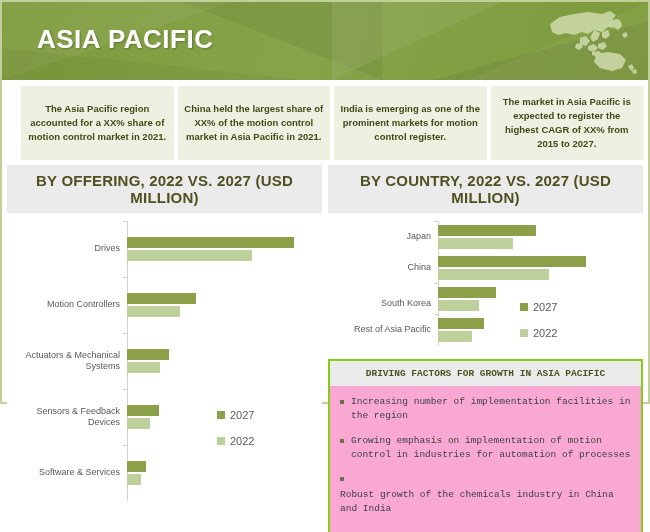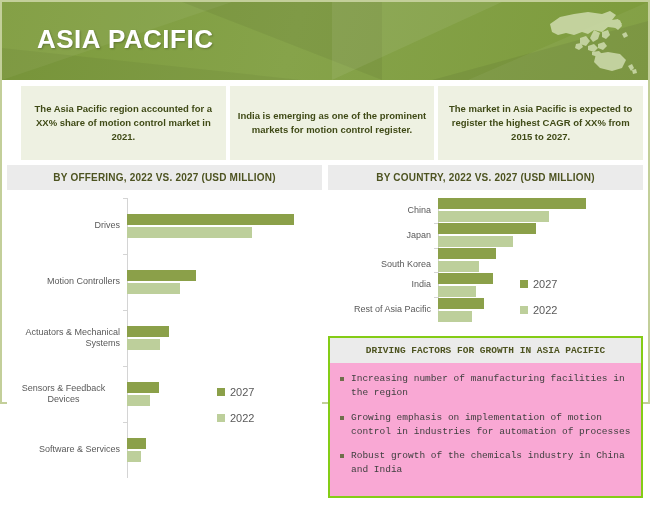--- a/index.html
+++ b/index.html
@@ -31,21 +31,21 @@
   
   .callouts{display:flex;gap:4px;padding:6px 5px 5px 19px;}
   .callout{flex:1;background:#eef1e2;box-sizing:border-box;padding:9px 6px;
            text-align:center;color:#3f4a16;font-size:9.5px;font-weight:bold;
            line-height:1.45;display:flex;align-items:center;justify-content:center;
            min-height:74px;}
 
   
   .cols{display:flex;padding:0 5px;gap:6px;}
   .col{flex:1;display:flex;flex-direction:column;}
-  .sec-head{background:#ebebeb;color:#4d5320;font-size:10px;font-weight:bold;
+  .sec-head{background:#ebebeb;color:#4d5320;font-size:15px;font-weight:bold;
             text-align:center;padding:7px 14px;letter-spacing:.2px;}
 
   
   .chart{position:relative;background:#fff;}
   .chart.left{height:296px;}
   .chart.right{height:140px;}
   .axis{position:absolute;top:8px;bottom:8px;width:1px;background:#d4d4d4;}
   .rows{position:absolute;left:0;right:0;top:8px;bottom:8px;display:flex;
         flex-direction:column;}
   .row{flex:1;display:flex;align-items:center;position:relative;}
@@ -63,21 +63,21 @@
   .lg-sw.y2027{background:#8ba049;}
   .lg-sw.y2022{background:#bdcf9b;}
   .lg-tx{font-size:11px;color:#595959;}
 
   
   .df{margin-top:6px;border:2px solid #84cc16;background:#f9a8d4;font-family:Liberation Mono, monospace;}
   .df-head{background:#ebebeb;color:#4d5320;font-size:9.5px;font-weight:bold;
            text-align:center;padding:7px 4px;}
   .df-list{padding:9px 10px 8px 10px;}
   .df-item{display:flex;gap:7px;margin-bottom:10px;}
-  .df-item:last-child{margin-bottom:10px;}
+  .df-item:last-child{margin-bottom:10px;flex-direction:column;}
   .df-bullet{width:4px;height:4px;background:#6f6f4b;flex:none;margin-top:5px;}
   .df-text{font-size:9.5px;color:#404040;line-height:1.5;}
 </style>
 </head>
 <body>
 
 <div class="page">
 
   <div class="banner">
     <div class="facet f1"></div>
@@ -101,20 +101,21 @@
         <path d="M60 46 L72 44 L84 46 L90 52 L86 60 L76 63 L64 60 L58 54 Z"></path>
         <path d="M92 58 L96 56 L98 60 L95 63 Z"></path>
         <path d="M96 62 L100 61 L101 65 L97 66 Z"></path>
         <path d="M86 26 L90 24 L92 28 L88 30 Z"></path>
       </g>
     </svg>
   </div>
 
   <div class="callouts">
     <div class="callout">The Asia Pacific region accounted for a XX% share of motion control market in 2021.</div>
+    <div class="callout">China held the largest share of XX% of the motion control market in Asia Pacific in 2021.</div>
     <div class="callout">India is emerging as one of the prominent markets for motion control register.</div>
     <div class="callout">The market in Asia Pacific is expected to register the highest CAGR of XX% from 2015 to 2027.</div>
   </div>
 
   <div class="cols">
 
     <div class="col">
       <div class="sec-head">BY OFFERING, 2022 VS. 2027 (USD MILLION)</div>
       <div class="chart left" id="chart-left">
           <div class="axis" style="left: 120px;"></div>
@@ -137,21 +138,21 @@
             </div>
             <div class="row">
               <div class="cat" style="width: 120px;">Actuators &amp; Mechanical Systems</div>
               <div class="bars">
                 <div class="bar y2027" style="width: 42.24px;"></div>
                 <div class="bar y2022" style="width: 33.44px;"></div>
               </div>
               <div class="tick" style="left: 116px; top: 0px;"></div>
             </div>
             <div class="row">
-              <div class="cat" style="width: 120px; text-align: center;">Sensors &amp; Feedback Devices</div>
+              <div class="cat" style="width: 120px;">Sensors &amp; Feedback Devices</div>
               <div class="bars">
                 <div class="bar y2027" style="width: 31.68px;"></div>
                 <div class="bar y2022" style="width: 22.88px;"></div>
               </div>
               <div class="tick" style="left: 116px; top: 0px;"></div>
             </div>
             <div class="row">
               <div class="cat" style="width: 120px;">Software &amp; Services</div>
               <div class="bars">
                 <div class="bar y2027" style="width: 19.36px;"></div>
@@ -172,47 +173,39 @@
           </div>
         </div>
     </div>
 
     <div class="col">
       <div class="sec-head">BY COUNTRY, 2022 VS. 2027 (USD MILLION)</div>
       <div class="chart right" id="chart-right">
           <div class="axis" style="left: 110px;"></div>
           <div class="rows">
             <div class="row">
+              <div class="cat" style="width: 110px;">Japan</div>
+              <div class="bars">
+                <div class="bar y2027" style="width: 97.68px;"></div>
+                <div class="bar y2022" style="width: 75.48px;"></div>
+              </div>
+              <div class="tick" style="left: 106px; top: 0px;"></div>
+            </div>
+            <div class="row">
               <div class="cat" style="width: 110px;">China</div>
               <div class="bars">
                 <div class="bar y2027" style="width: 148px;"></div>
                 <div class="bar y2022" style="width: 111px;"></div>
               </div>
             </div>
             <div class="row">
-              <div class="cat" style="width: 110px;">Japan</div>
-              <div class="bars">
-                <div class="bar y2027" style="width: 97.68px;"></div>
-                <div class="bar y2022" style="width: 75.48px;"></div>
-              </div>
-              <div class="tick" style="left: 106px; top: 0px;"></div>
-            </div>
-            <div class="row">
               <div class="cat" style="width: 110px; margin-top: 10px;">South Korea</div>
               <div class="bars">
                 <div class="bar y2027" style="width: 57.72px;"></div>
                 <div class="bar y2022" style="width: 41.44px;"></div>
-              </div>
-              <div class="tick" style="left: 106px; top: 0px;"></div>
-            </div>
-            <div class="row">
-              <div class="cat" style="width: 110px;">India</div>
-              <div class="bars">
-                <div class="bar y2027" style="width: 54.76px;"></div>
-                <div class="bar y2022" style="width: 38.48px;"></div>
               </div>
               <div class="tick" style="left: 106px; top: 0px;"></div>
             </div>
             <div class="row">
               <div class="cat" style="width: 110px;">Rest of Asia Pacific</div>
               <div class="bars">
                 <div class="bar y2027" style="width: 45.88px;"></div>
                 <div class="bar y2022" style="width: 34.04px;"></div>
               </div>
               <div class="tick" style="left: 106px; top: 0px;"></div>
@@ -228,21 +221,21 @@
               <span class="lg-tx">2022</span>
             </div>
           </div>
         </div>
 
       <div class="df">
         <div class="df-head">DRIVING FACTORS FOR GROWTH IN ASIA PACIFIC</div>
         <div class="df-list" id="df-list">
             <div class="df-item">
               <span class="df-bullet"></span>
-              <span class="df-text">Increasing number of manufacturing facilities in the region</span>
+              <span class="df-text">Increasing number of implementation facilities in the region</span>
             </div>
             <div class="df-item">
               <span class="df-bullet"></span>
               <span class="df-text">Growing emphasis on implementation of motion control in industries for automation of processes</span>
             </div>
             <div class="df-item">
               <span class="df-bullet"></span>
               <span class="df-text">Robust growth of the chemicals industry in China and India</span>
             </div>
           </div>

